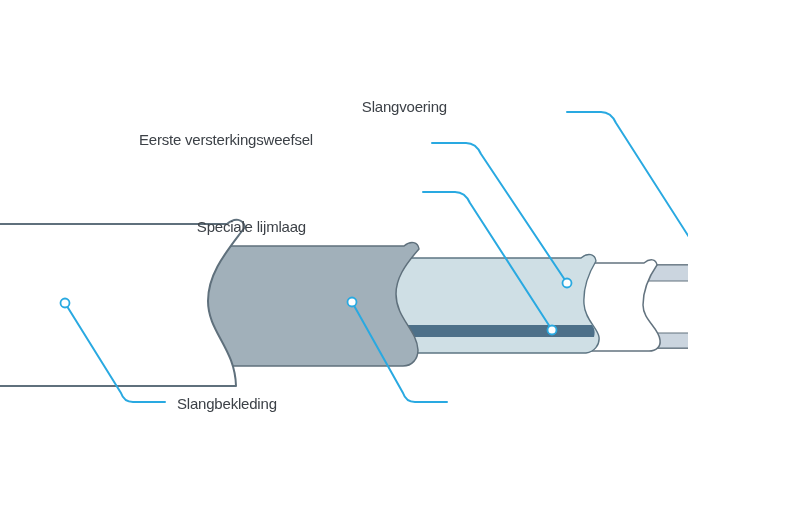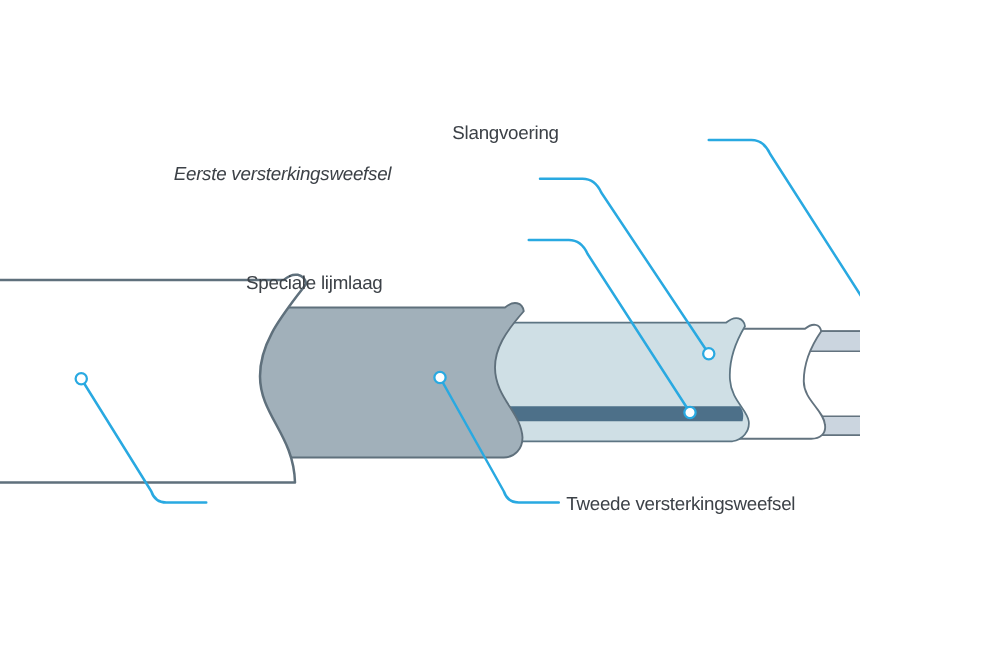--- a/index.html
+++ b/index.html
@@ -77,22 +77,22 @@
       <circle cx="65" cy="303" r="4.5"></circle>
       <circle cx="352" cy="302" r="4.5"></circle>
       <circle cx="552" cy="330" r="4.5"></circle>
       <circle cx="567" cy="283" r="4.5"></circle>
       <circle cx="712" cy="273" r="4.5"></circle>
     </g>
   </svg>
 
   <div class="callout-label align-right" style="right: 241px; top: 98px;">Slangvoering</div>
 
-  <div class="callout-label align-right" style="right: 375px; top: 131px; font-style: italic;">Eerste versterkingsweefsel</div>
+  <div class="callout-label align-right" style="right: 375px; top: 131px;">Eerste versterkingsweefsel</div>
 
   <div class="callout-label align-right two-line" style="right: 382px; top: 172px; margin-top: 44px;">
     <div>Speciale lijmlaag</div>
   </div>
 
+  <div class="callout-label" style="left: 177px; top: 395px;">Slangbekleding</div>
 
-  <div class="callout-label" style="left: 453px; top: 395px;">Tweede versterkingsweefsel</div>
 
 </div>
 
 </body></html>

